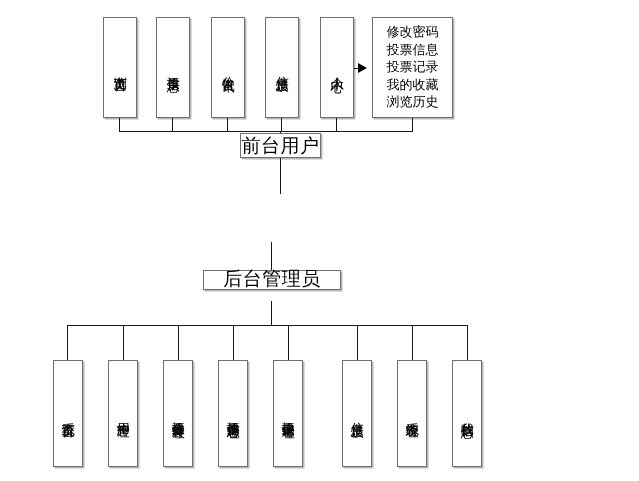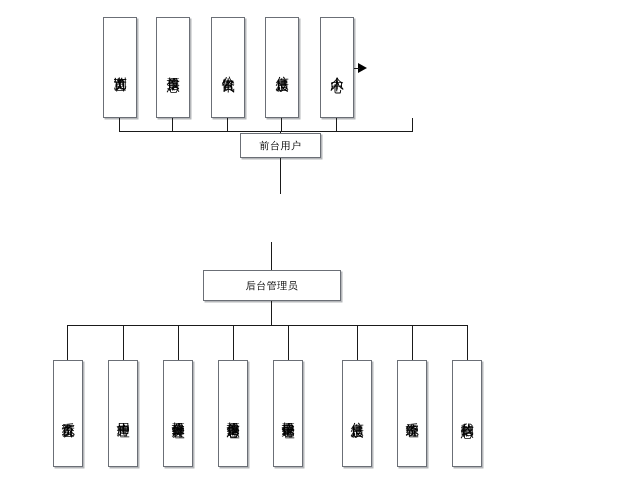--- a/index.html
+++ b/index.html
@@ -42,21 +42,21 @@
     font-size: 13px;
     padding: 6px 0;
   }
   .node.vert .cap {
     writing-mode: vertical-rl;
     text-orientation: upright;
     white-space: pre;
   }
 
   .node.horiz {
-    font-size: 10px;
+    font-size: 19px;
     letter-spacing: 0.5px;
   }
 
   .node.multiline {
     font-size: 13px;
     letter-spacing: 0px;
     line-height: 1.35;
     white-space: pre-line;
     align-items: flex-start;
     padding-top: 5px;
@@ -101,20 +101,27 @@
     <span class="cap">信息反馈</span>
   </div>
 
   <div class="node vert" style="left:320px; top:17px; width:34px; height:101px;">
     <span class="cap">个人中心</span>
   </div>
 
   <div class="arrow" style="left:358px; top:63px;"></div>
   <div class="ln h" style="left:354px; top:68px; width:6px;"></div>
 
+  <div class="node multiline" style="left:372px; top:17px; width:81px; height:101px;">
+    <span>修改密码
+投票信息
+投票记录
+我的收藏
+浏览历史</span>
+  </div>
 
   <div class="ln v" style="left:119px; top:118px; height:13px;"></div>
   <div class="ln v" style="left:172px; top:118px; height:13px;"></div>
   <div class="ln v" style="left:227px; top:118px; height:13px;"></div>
   <div class="ln v" style="left:281px; top:118px; height:13px;"></div>
   <div class="ln v" style="left:336px; top:118px; height:13px;"></div>
   <div class="ln v" style="left:412px; top:118px; height:13px;"></div>
 
   <div class="ln h" style="left:119px; top:131px; width:294px;"></div>
 
@@ -122,21 +129,21 @@
 
   <div class="node horiz" style="left:240px; top:133px; width:81px; height:25px;">
     <span>前台用户</span>
   </div>
 
   <div class="ln v" style="left:280px; top:158px; height:36px;"></div>
 
 
   <div class="ln v" style="left:271px; top:242px; height:28px;"></div>
 
-  <div class="node horiz" style="left:203px; top:270px; width:138px; height:31px;">
+  <div class="node horiz" style="left:203px; top:270px; width:138px; height:20px;align-items:flex-end;">
     <span>后台管理员</span>
   </div>
 
   <div class="ln v" style="left:271px; top:301px; height:24px;"></div>
 
   <div class="ln h" style="left:67px; top:325px; width:400px;"></div>
 
   <div class="ln v" style="left:67px;  top:325px; height:35px;"></div>
   <div class="ln v" style="left:123px; top:325px; height:35px;"></div>
   <div class="ln v" style="left:178px; top:325px; height:35px;"></div>

